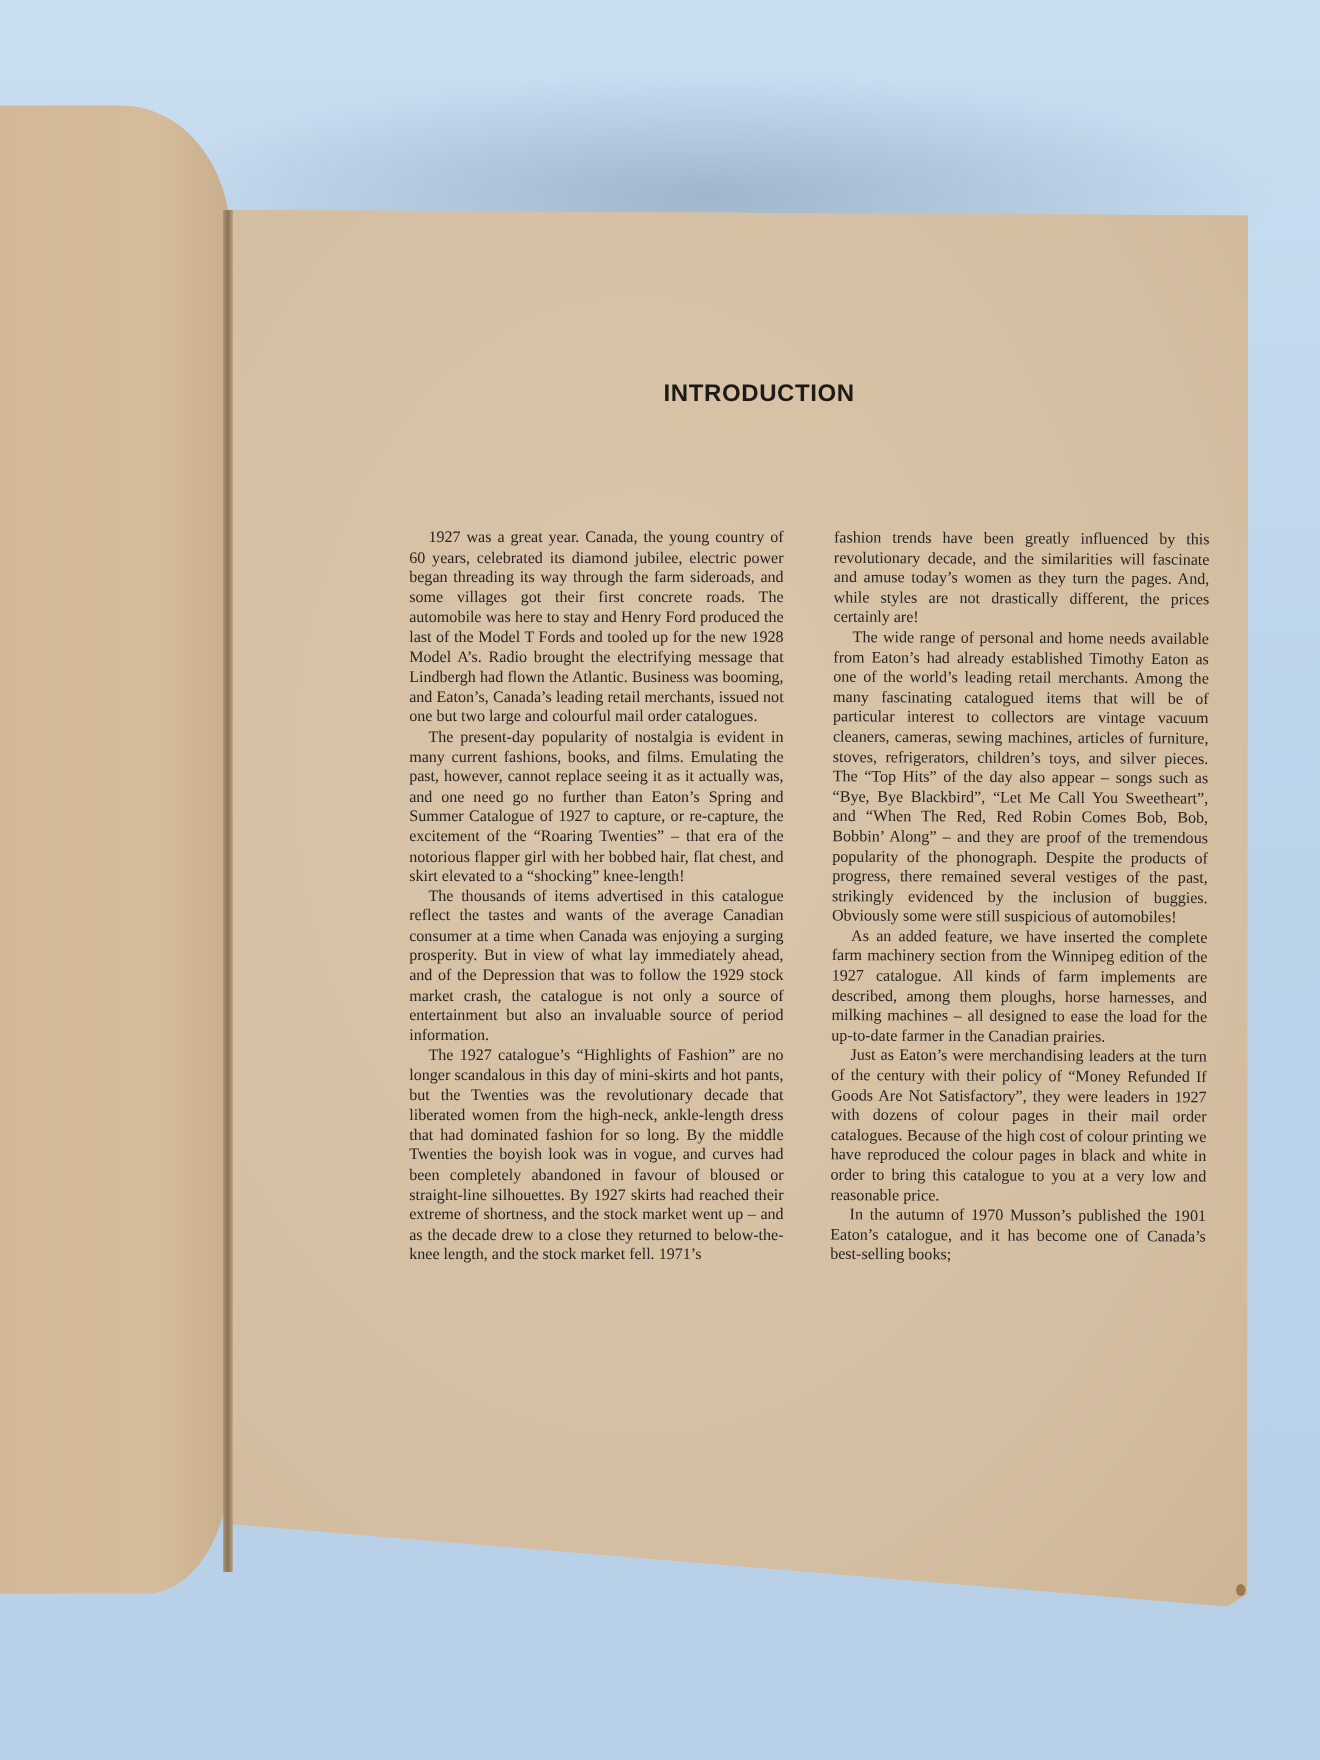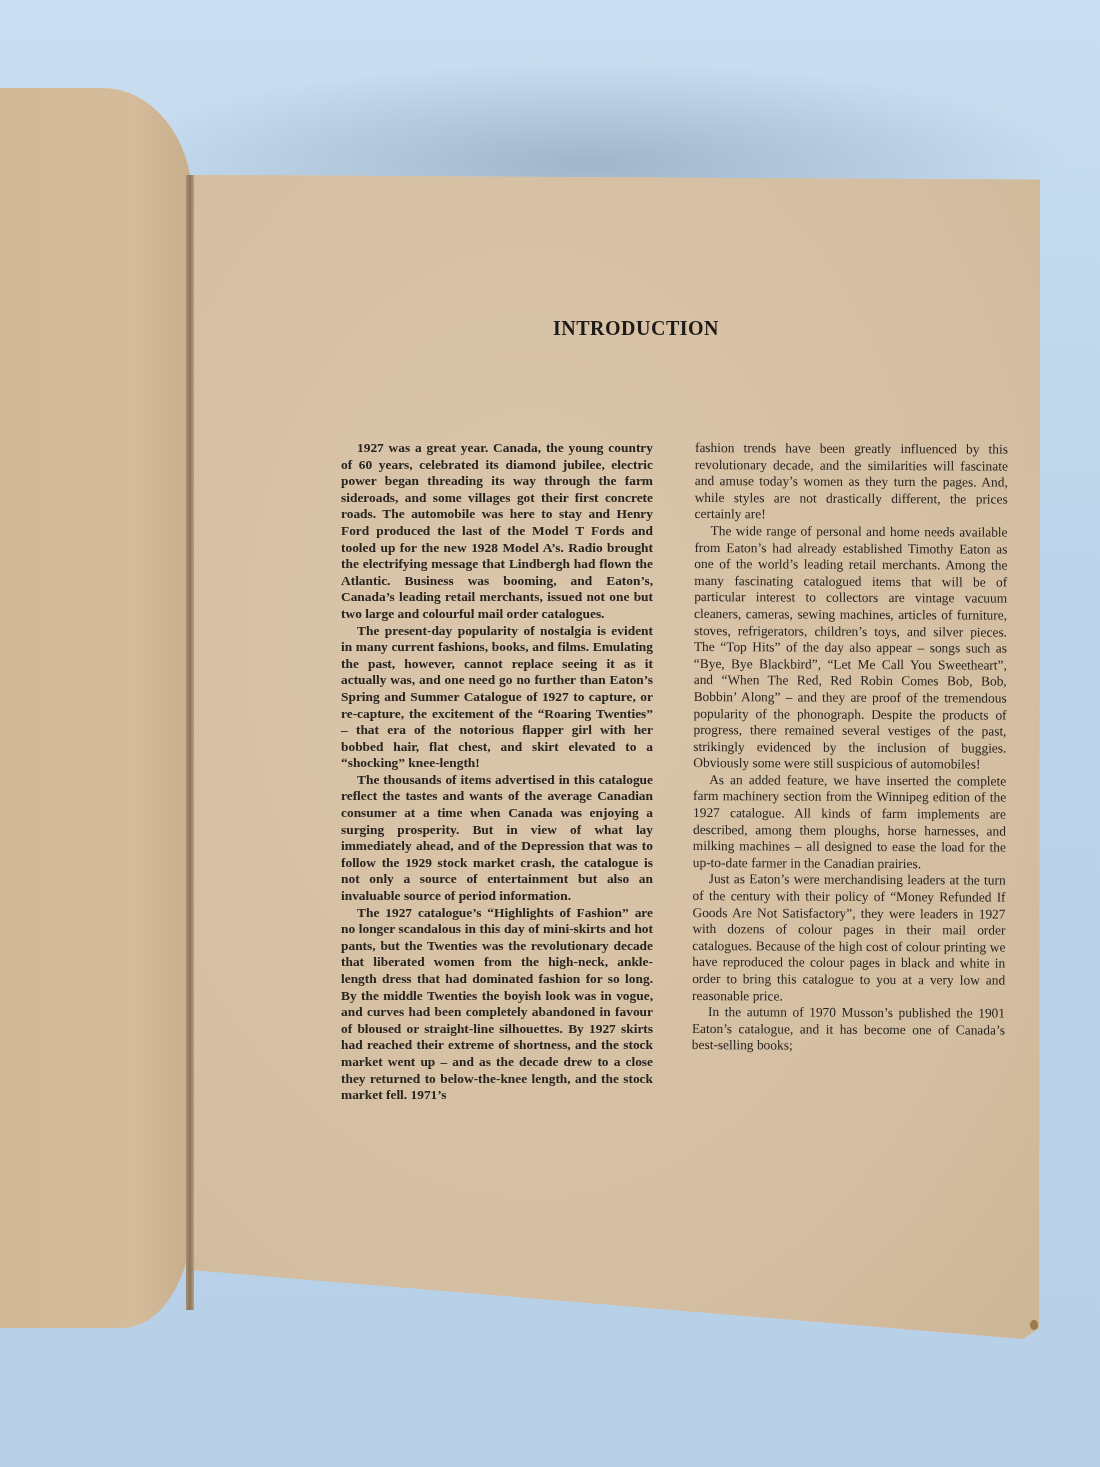--- a/index.html
+++ b/index.html
@@ -23,29 +23,29 @@
     background: linear-gradient(90deg, #a88f6e, #8a755a 50%, #b89f7d);
   }
   .right-page {
     position: absolute; left: 193px; top: 175px; width: 847px; height: 1165px;
     background: #d7c2a6;
     background-image: radial-gradient(ellipse at 40% 40%, #dac6ab 0%, #d4bea1 70%, #cdb696 100%);
     clip-path: polygon(0 0, 50% 0.2%, 100% 0.4%, 99.9% 99%, 98% 99.9%, 0 94%);
   }
   .heading {
     position: absolute; left: 553px; top: 317px;
-    font-family: Liberation Serif, serif; font-weight: bold;
+    font-family: Liberation Sans, sans-serif; font-weight: bold;
     font-size: 20px; letter-spacing: 0.5px; color: #1d1a17;
   }
   .col {
     position: absolute; top: 440px; width: 312px;
     font-size: 13.4px; line-height: 16.6px; color: #27231f;
     text-align: justify; hyphens: none;
   }
-  .col-left { left: 341px; font-weight: bold; }
+  .col-left { left: 341px; }
   .col-right { left: 695px; width: 313px; top: 440px; transform: rotate(0.3deg); transform-origin: top left; }
   .col p { margin: 0; text-indent: 16px; }
   .col p.cont { text-indent: 0; }
   .stain {
     position: absolute; left: 1030px; top: 1320px; width: 8px; height: 10px;
     background: #8d6b3a; border-radius: 50%; opacity: 0.8;
   }
 </style>
 </head>
 <body>

